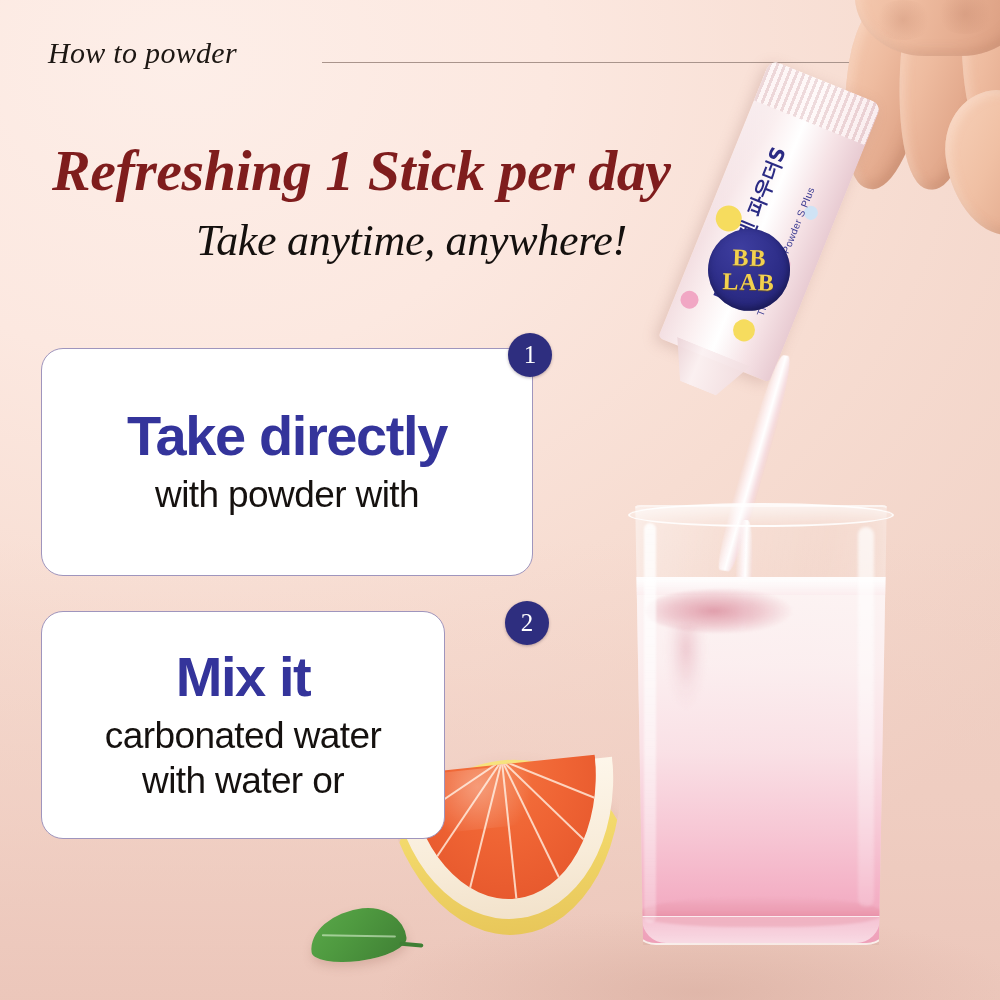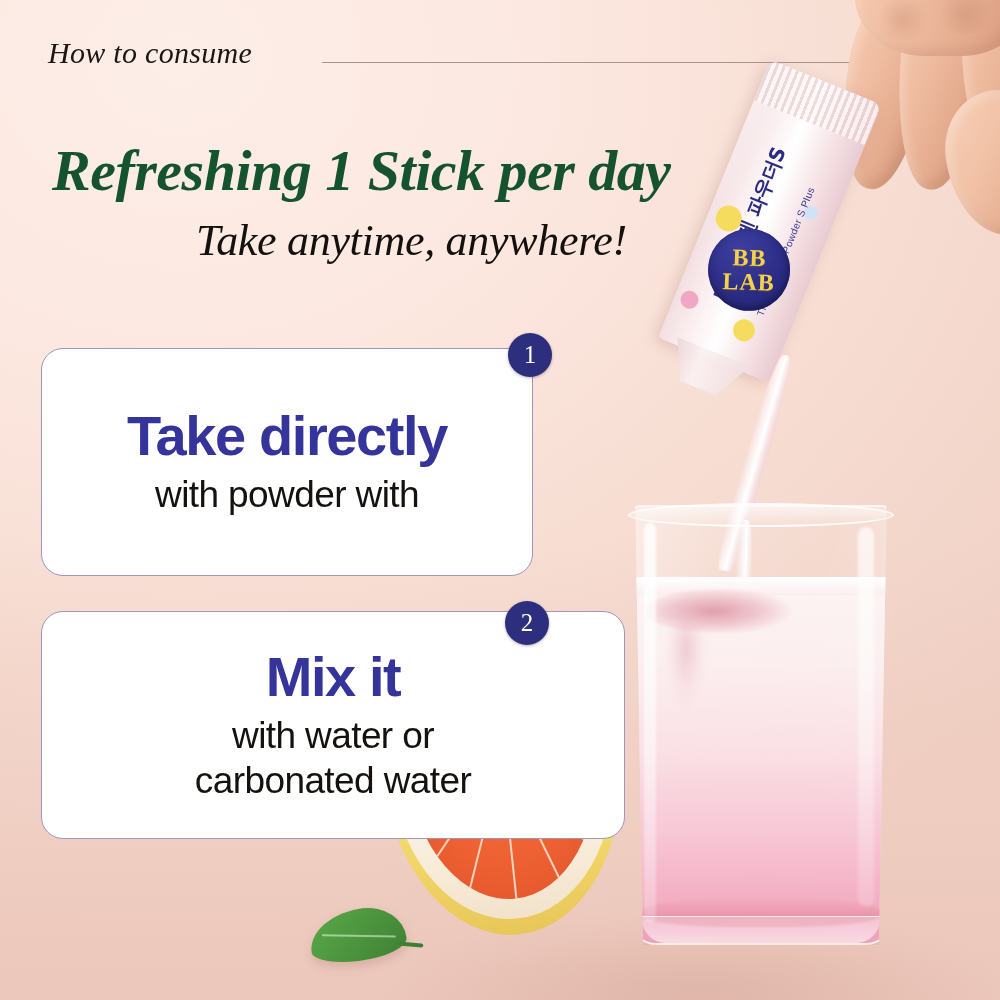--- a/index.html
+++ b/index.html
@@ -54,21 +54,21 @@
 
   
   .headline {
     position: absolute;
     left: 52px; top: 142px;
     font-family: "Liberation Serif", serif;
     font-style: italic;
     font-weight: bold;
     font-size: 58px;
     line-height: 1;
-    color: #14532d;
+    color: #7f1d1d;
     white-space: nowrap;
     letter-spacing: -0.5px;
   }
   .subheadline {
     position: absolute;
     left: 196px; top: 219px;
     font-family: "Liberation Serif", serif;
     font-style: italic;
     font-size: 44px;
     line-height: 1;
@@ -79,21 +79,21 @@
 
   
   .card {
     position: absolute;
     background: #ffffff;
     border: 1.6px solid #9f95bd;
     border-radius: 22px;
     box-sizing: border-box;
   }
   #card-1 { left: 41px; top: 348px; width: 492px; height: 228px; }
-  #card-2 { left: 41px; top: 611px; width: 584px; height: 228px; }
+  #card-2 { left: 41px; top: 611px; width: 404px; height: 228px; }
 
   .card-inner {
     position: absolute;
     left: 0; right: 0;
     top: 50%;
     transform: translateY(-50%);
     text-align: center;
     padding: 0 26px;
     box-sizing: border-box;
   }
@@ -430,21 +430,21 @@
 </style>
 </head>
 <body>
 
 <div id="page">
 
   <div class="bg-base"></div>
   <div class="bg-warm-bottom"></div>
   <div class="bg-floor-shadow"></div>
 
-  <div class="eyebrow">How to consume</div>
+  <div class="eyebrow">How to powder</div>
   <div class="eyebrow-rule"></div>
 
   <div class="headline">Refreshing 1 Stick per day</div>
   <div class="subheadline">Take anytime, anywhere!</div>
 
   <div class="hand">
     <div class="finger" id="finger-1"></div>
     <div class="finger" id="finger-2"></div>
     <div class="finger" id="finger-3"></div>
     <div class="finger" id="finger-4"></div>
@@ -523,20 +523,20 @@
         <span class="line">with powder with</span>
       </div>
     </div>
   </div>
   <div class="badge" id="badge-1">1</div>
 
   <div class="card" id="card-2">
     <div class="card-inner">
       <div class="card-title">Mix it</div>
       <div class="card-sub">
+        <span class="line">carbonated water</span>
         <span class="line">with water or</span>
-        <span class="line">carbonated water</span>
       </div>
     </div>
   </div>
   <div class="badge" id="badge-2">2</div>
 
 </div>
 
 </body></html>

